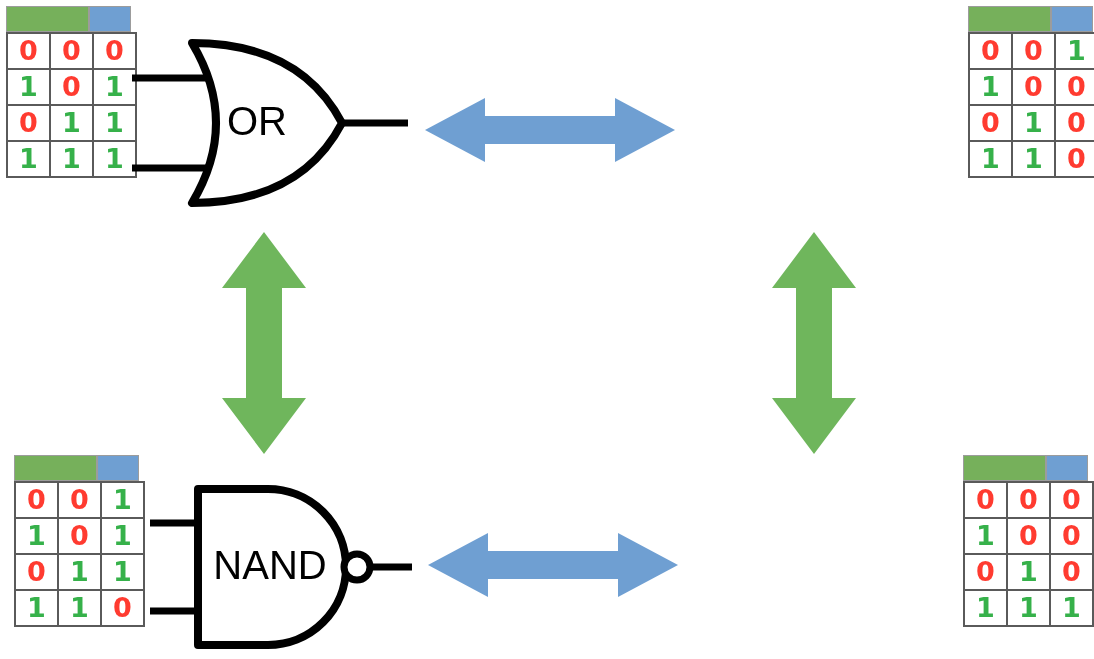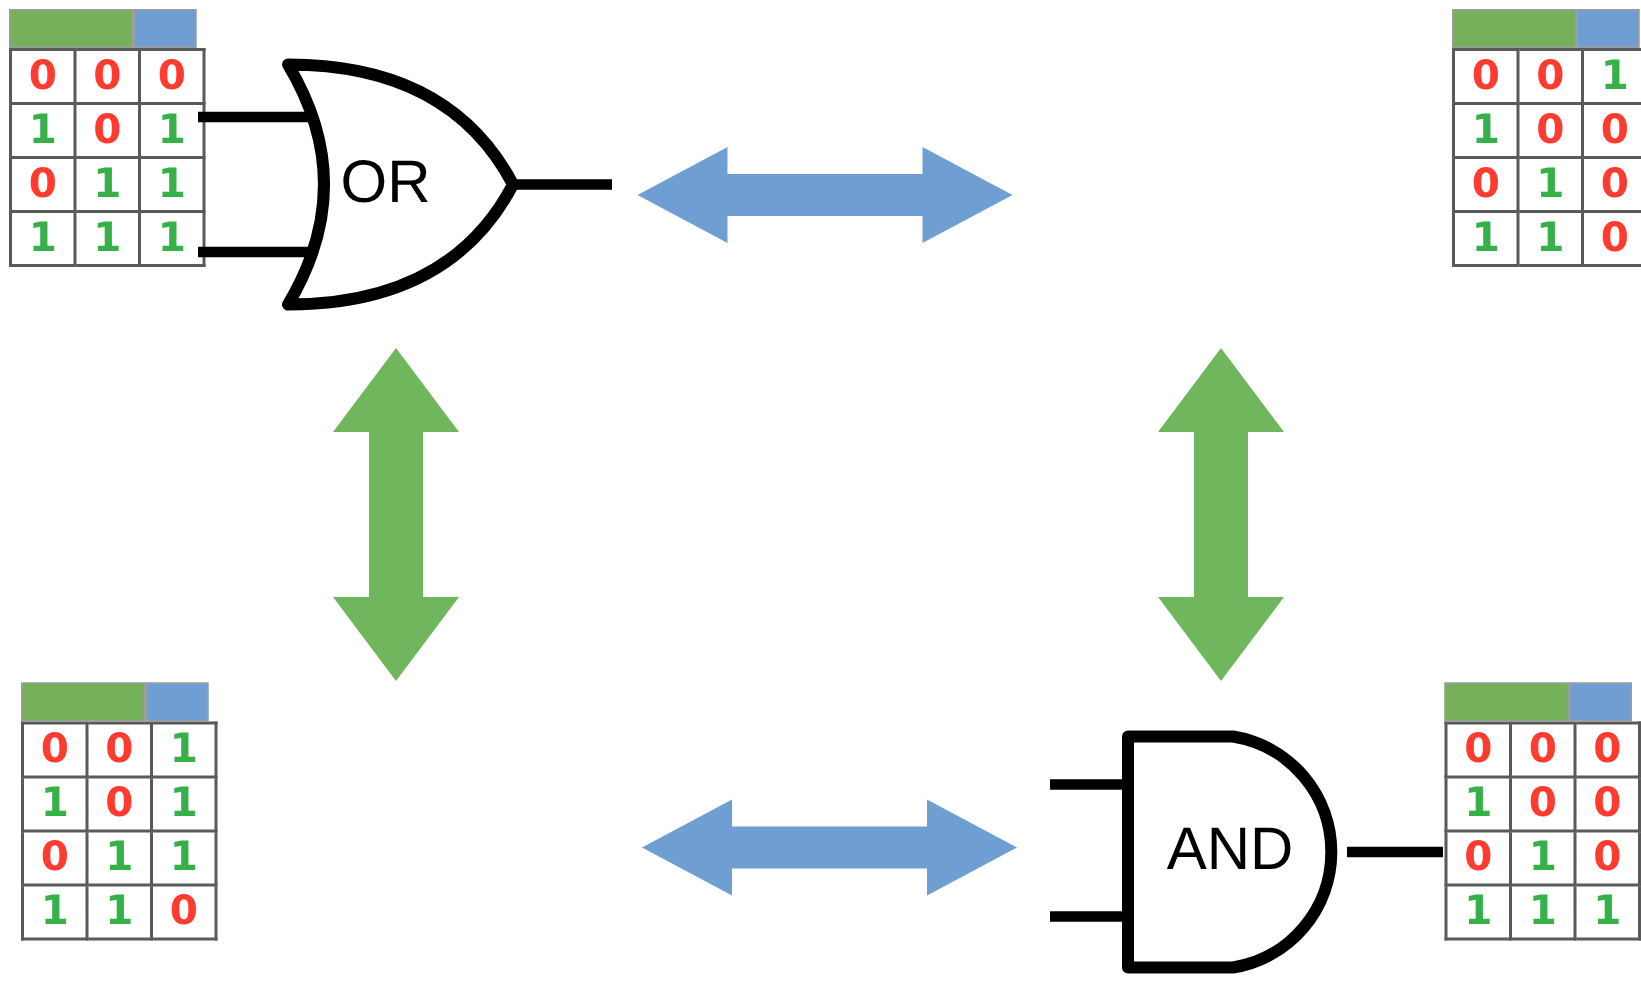--- a/index.html
+++ b/index.html
@@ -204,36 +204,37 @@
       </tr>
       <tr>
         <td class="d1">1</td>
         <td class="d1">1</td>
         <td class="d0">0</td>
       </tr>
     </tbody>
       </table>
   </div>
 
+  <div class="gate" style="left:150px; top:465px;">
+    <svg width="280" height="190" viewBox="0 0 280 190">
+      <line x1="0" y1="58" x2="52" y2="58" stroke="#000" stroke-width="7"></line>
+      <line x1="0" y1="146" x2="52" y2="146" stroke="#000" stroke-width="7"></line>
+      <path d="M 48 24 L 118 24 A 78 78 0 0 1 118 180 L 48 180 Z" fill="#ffffff" stroke="#000000" stroke-width="8" stroke-linejoin="round"></path>
+      <circle cx="207" cy="102" r="13" fill="#ffffff" stroke="#000000" stroke-width="7"></circle>
+      <line x1="220" y1="102" x2="262" y2="102" stroke="#000" stroke-width="7"></line>
+      <text class="gate-label" x="120" y="103">NAND</text>
+    </svg>
+  </div>
 
   <div class="arrow" style="left:428px; top:530px;">
     <svg width="250" height="70" viewBox="0 0 250 70">
       <polygon points="0,35 60,3 60,21 190,21 190,3 250,35 190,67 190,49 60,49 60,67" fill="#6F9FD2"></polygon>
     </svg>
   </div>
 
-  <div class="gate" style="left:700px; top:465px;">
-    <svg width="280" height="190" viewBox="0 0 280 190">
-      <line x1="0" y1="58" x2="58" y2="58" stroke="#000" stroke-width="7"></line>
-      <line x1="0" y1="146" x2="58" y2="146" stroke="#000" stroke-width="7"></line>
-      <path d="M 52 26 L 122 26 A 78 78 0 0 1 122 180 L 52 180 Z" fill="#ffffff" stroke="#000000" stroke-width="8" stroke-linejoin="round"></path>
-      <line x1="198" y1="103" x2="262" y2="103" stroke="#000" stroke-width="7"></line>
-      <text class="gate-label" x="120" y="104">AND</text>
-    </svg>
-  </div>
 
   <div class="ttable" style="left:963px; top:455px;">
     <div class="tt-header">
       <div class="hdr-in"></div>
       <div class="hdr-out"></div>
     </div>
     <table class="tt-grid">
       <tbody>
           <tr>
         <td class="d0">0</td>

